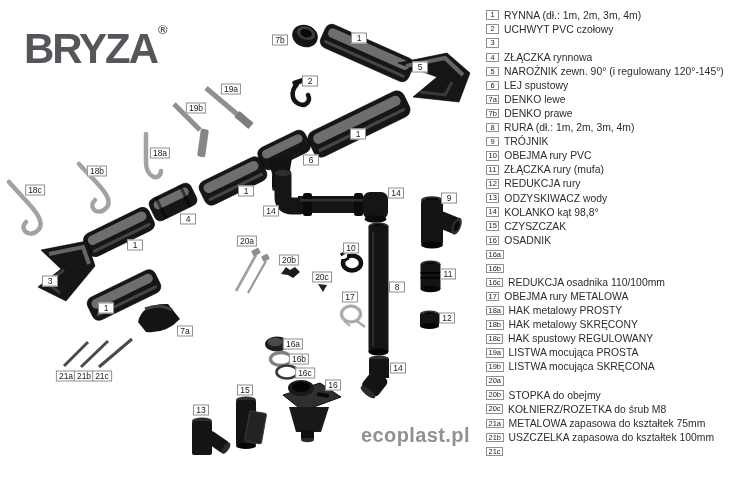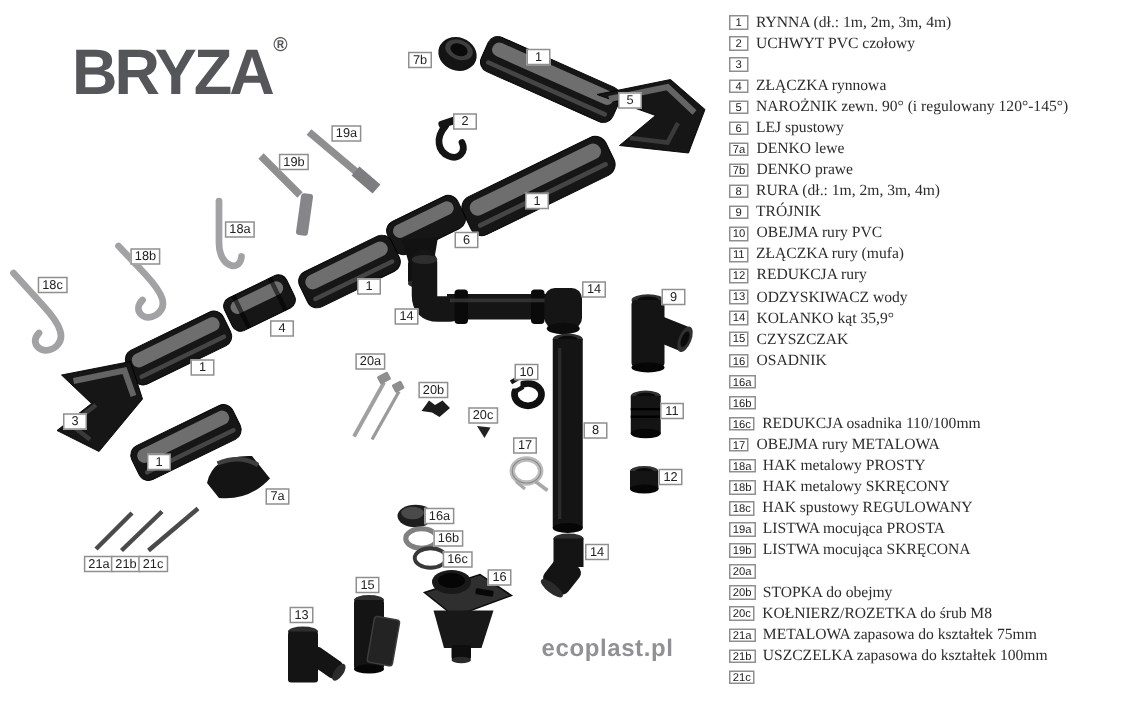--- a/index.html
+++ b/index.html
@@ -1,32 +1,32 @@
 <!DOCTYPE html>
 <html style="--brand: #55565a; --muted: #8f9194; --text: #2c2c2c; --badge-border: #8f8f8f; --part-dark: #161616; --metal: #a2a2a4;"><head>
 <meta charset="utf-8">
 <style>
   html,body{margin:0;padding:0;background:#fff;}
   .stage{position:relative;width:750px;height:477px;background:#ffffff;overflow:hidden;
          font-family:"Liberation Sans",sans-serif;}
   
-  .logo{position:absolute;left:48px;top:22px;color:var(--brand,#55565a);
+  .logo{position:absolute;left:24px;top:22px;color:var(--brand,#55565a);
         font-size:42px;font-weight:bold;letter-spacing:-2px;
         transform:scaleY(1.02);transform-origin:left top;white-space:nowrap;}
   .logo .reg{font-size:13px;font-weight:bold;vertical-align:28px;letter-spacing:0;margin-left:1px;}
   
-  .website{position:absolute;left:361px;top:424px;font-size:16px;font-weight:bold;
+  .website{position:absolute;left:361px;top:424px;font-size:20px;font-weight:bold;
            color:var(--muted,#8f9194);letter-spacing:.4px;}
   
   .legend{position:absolute;left:486px;top:8px;}
   .lrow{display:flex;align-items:center;height:14.08px;gap:5px;white-space:nowrap;}
   .badge{display:inline-flex;align-items:center;justify-content:center;
          min-width:13px;height:9.5px;padding:0 1.5px;border:1px solid var(--badge-border,#8f8f8f);
          background:#fff;font-size:7.5px;line-height:1;color:#222;box-sizing:border-box;}
-  .llabel{font-size:10.4px;color:var(--text,#2c2c2c);font-family:Liberation Serif, serif;}
+  .llabel{font-size:10.4px;color:var(--text,#2c2c2c);}
   
   .diagram-badges{position:absolute;left:0;top:0;width:750px;height:477px;pointer-events:none;}
   .dbadge{position:absolute;transform:translate(-50%,-50%);min-width:16px;height:11px;
           font-size:8.5px;padding:0 2px;}
   svg{position:absolute;left:0;top:0;}
 </style>
 </head>
 <body>
 
 <div class="stage">
@@ -332,21 +332,21 @@
       <div class="lrow">
         <span class="badge">12</span>
         <span class="llabel">REDUKCJA rury</span>
       </div>
       <div class="lrow">
         <span class="badge">13</span>
         <span class="llabel">ODZYSKIWACZ wody</span>
       </div>
       <div class="lrow">
         <span class="badge">14</span>
-        <span class="llabel">KOLANKO kąt 35,9°</span>
+        <span class="llabel">KOLANKO kąt 98,8°</span>
       </div>
       <div class="lrow">
         <span class="badge">15</span>
         <span class="llabel">CZYSZCZAK</span>
       </div>
       <div class="lrow">
         <span class="badge">16</span>
         <span class="llabel">OSADNIK</span>
       </div>
       <div class="lrow">

